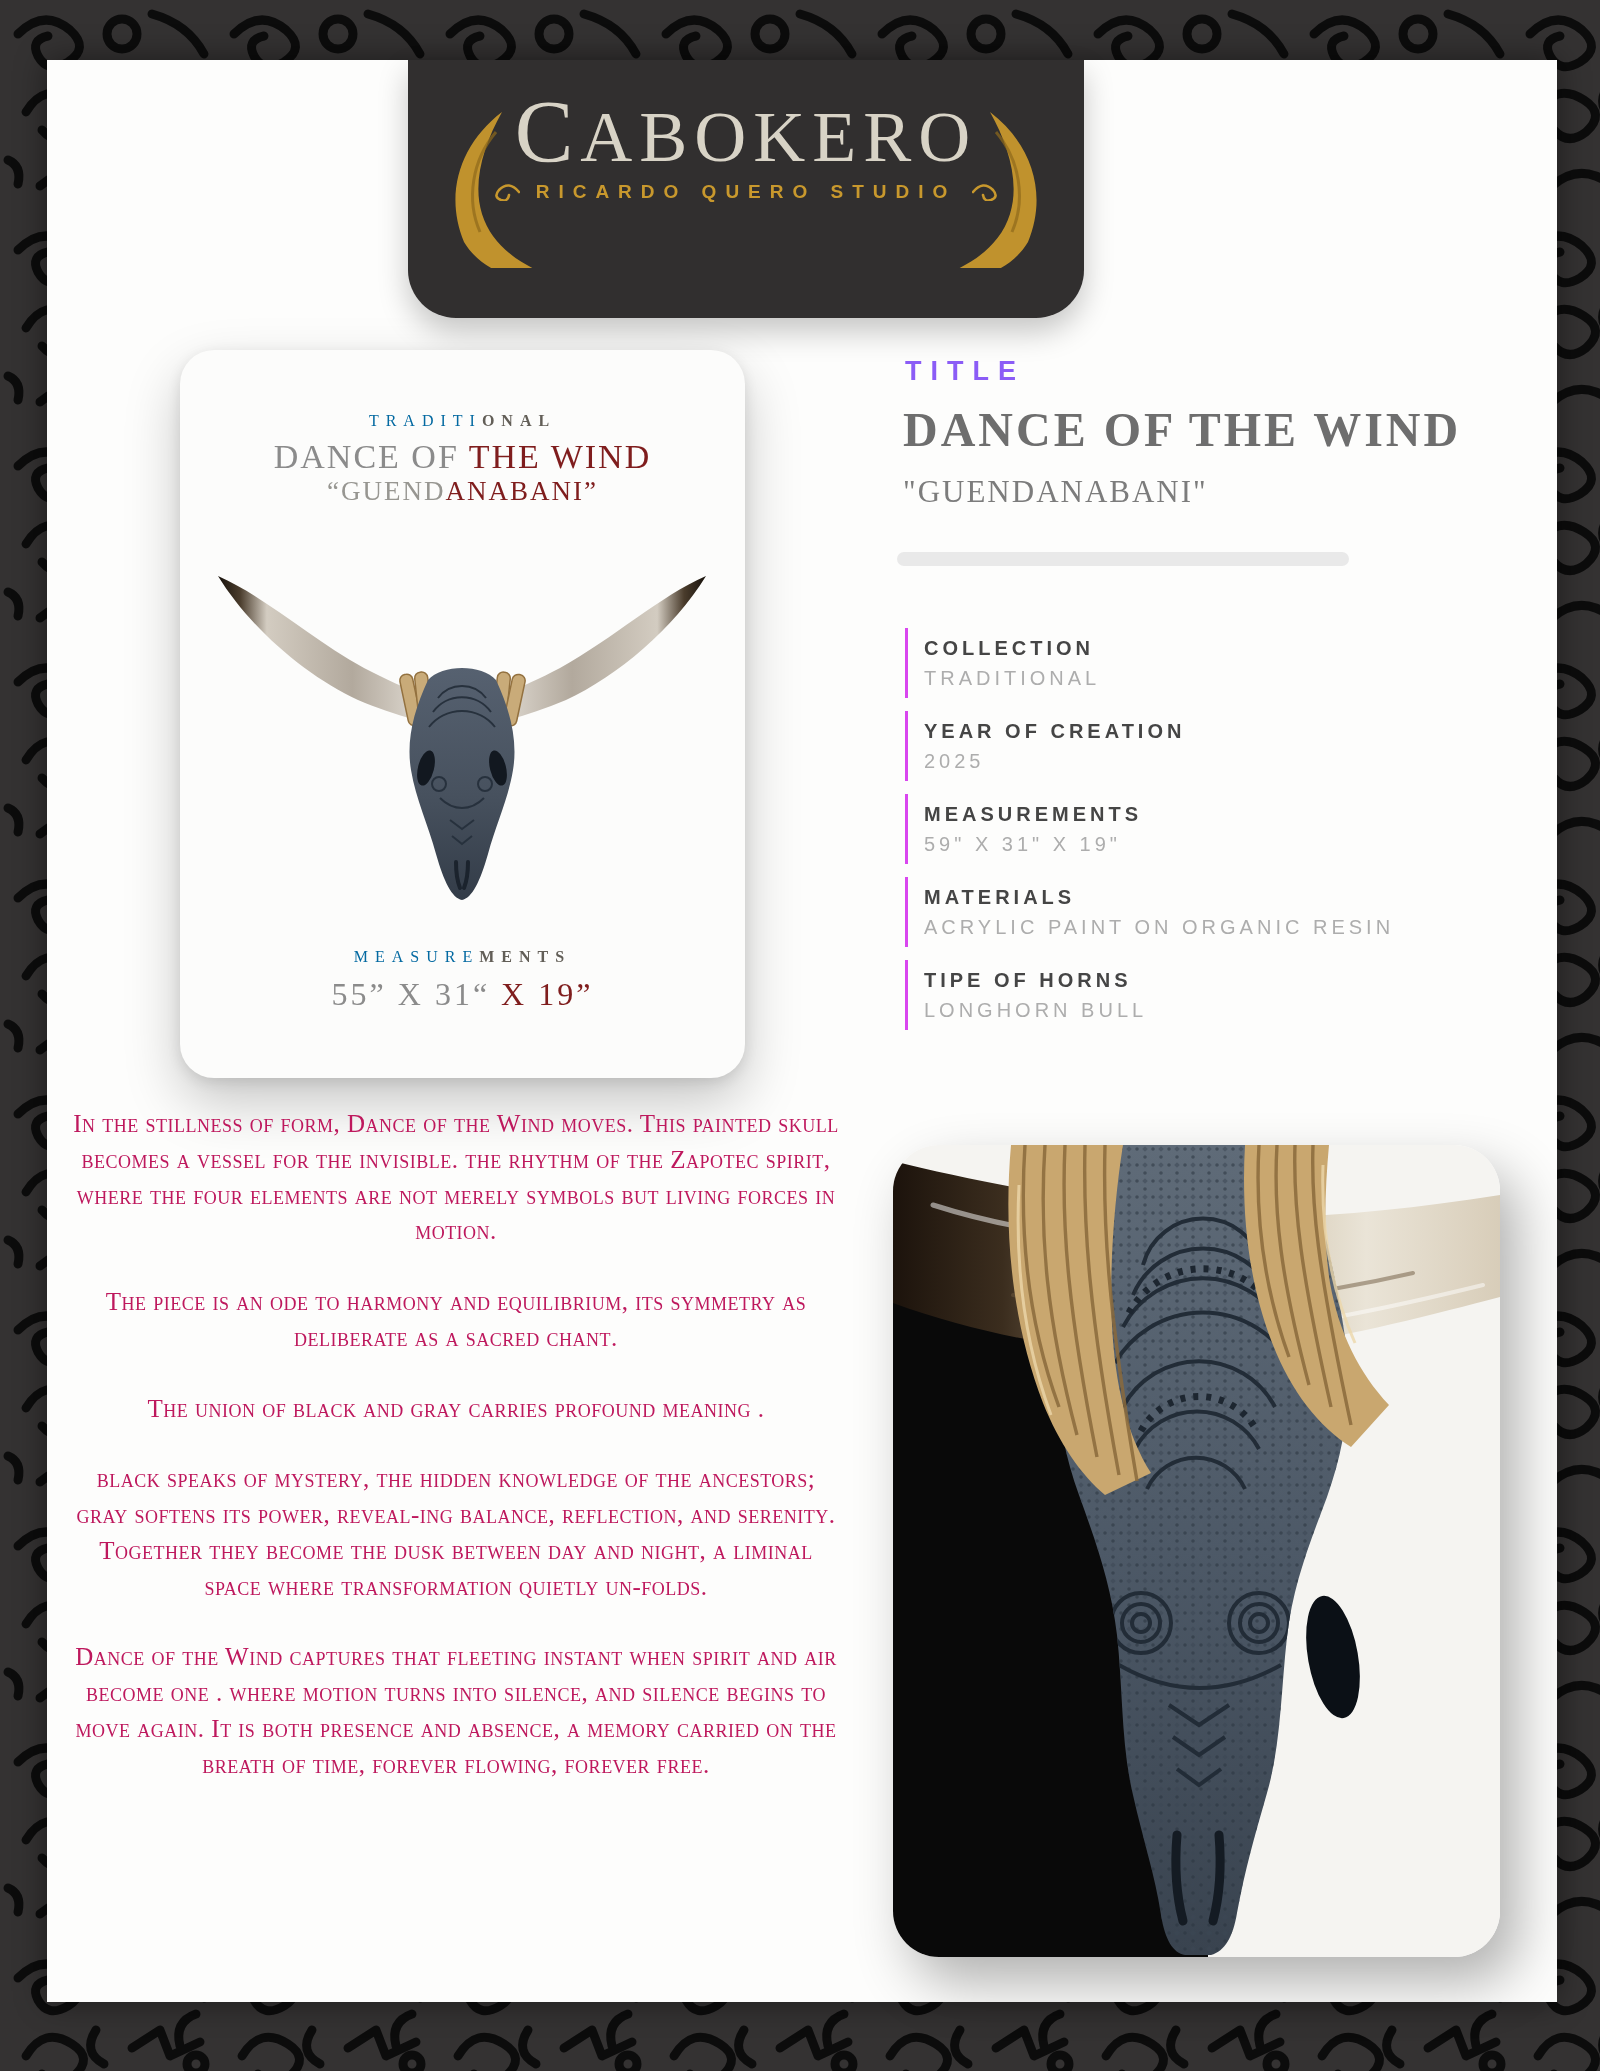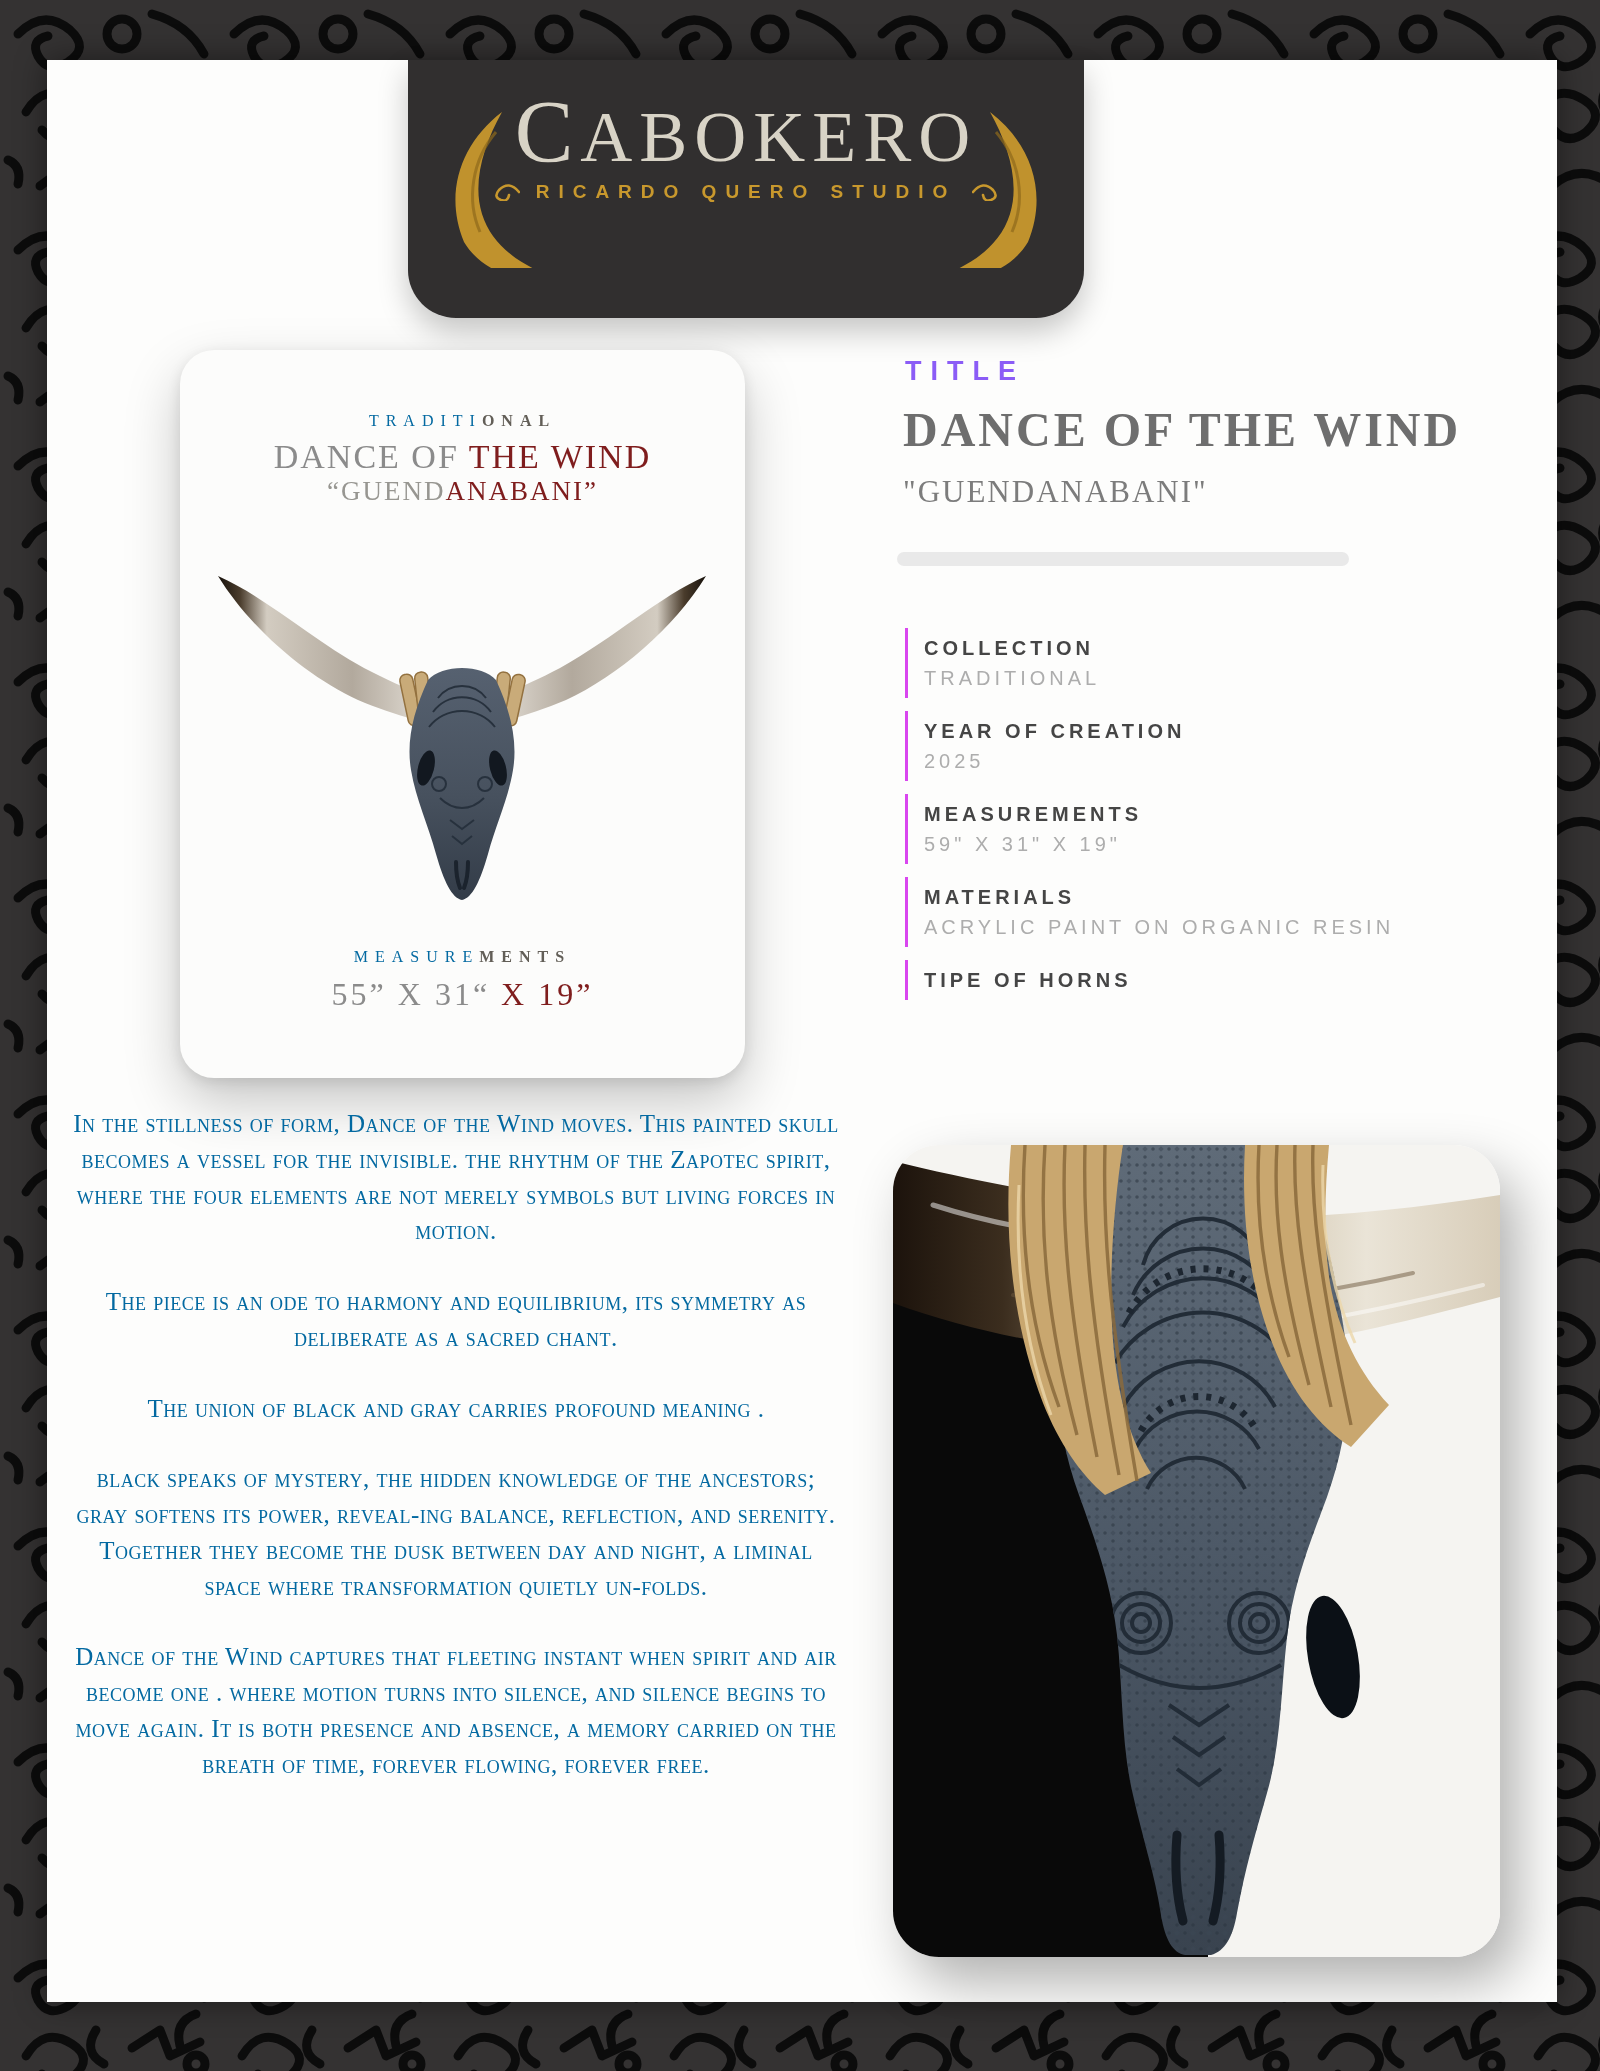--- a/index.html
+++ b/index.html
@@ -50,21 +50,21 @@
   .details { position:absolute; left:858px; top:568px; width:560px; }
   .detail { border-left:3px solid #d946ef; padding:7px 0 7px 16px; margin-bottom:13px; }
   .detail-label { font-family:"Liberation Sans", sans-serif; font-size:20px; font-weight:700;
                   letter-spacing:4px; color:#454545; line-height:26px; }
   .detail-value { font-family:"Liberation Sans", sans-serif; font-size:20px; letter-spacing:4px;
                   color:#adadad; line-height:26px; margin-top:4px; }
 
   
   .description { position:absolute; left:23px; top:1046px; width:772px; text-align:center; }
   .description p { font-family:"Liberation Serif", serif; font-variant:small-caps; font-size:25px;
-                   line-height:1.43; color:#0369a1; margin-bottom:35px; letter-spacing:.5px; }
+                   line-height:1.43; color:#be185d; margin-bottom:35px; letter-spacing:.5px; }
 
   
   .photo-card { position:absolute; left:846px; top:1085px; width:607px; height:812px;
                 border-radius:46px; overflow:hidden;
                 box-shadow:18px 26px 55px rgba(0,0,0,.30); }
   .photo-card svg { display:block; }
 </style>
 </head>
 <body>
 
@@ -198,20 +198,21 @@
     <div class="detail">
       <div class="detail-label">MEASUREMENTS</div>
       <div class="detail-value">59" X 31" X 19"</div>
     </div>
     <div class="detail">
       <div class="detail-label">MATERIALS</div>
       <div class="detail-value">ACRYLIC PAINT ON ORGANIC RESIN</div>
     </div>
     <div class="detail">
       <div class="detail-label">TIPE OF HORNS</div>
+      <div class="detail-value">LONGHORN BULL</div>
     </div>
   </div>
 
   <article class="description">
     <p>In the stillness of form, Dance of the Wind moves. This painted skull becomes a vessel for the invisible. the rhythm of the Zapotec spirit, where the four elements are not merely symbols but living forces in motion.</p>
     <p>The piece is an ode to harmony and equilibrium, its symmetry as deliberate as a sacred chant.</p>
     <p>The union of black and gray carries profound meaning .</p>
     <p>black speaks of mystery, the hidden knowledge of the ancestors; gray softens its power, reveal-ing balance, reflection, and serenity. Together they become the dusk between day and night, a liminal space where transformation quietly un-folds.</p>
     <p>Dance of the Wind captures that fleeting instant when spirit and air become one . where motion turns into silence, and silence begins to move again. It is both presence and absence,  a memory carried on the breath of time, forever flowing, forever free.</p>
   </article>

